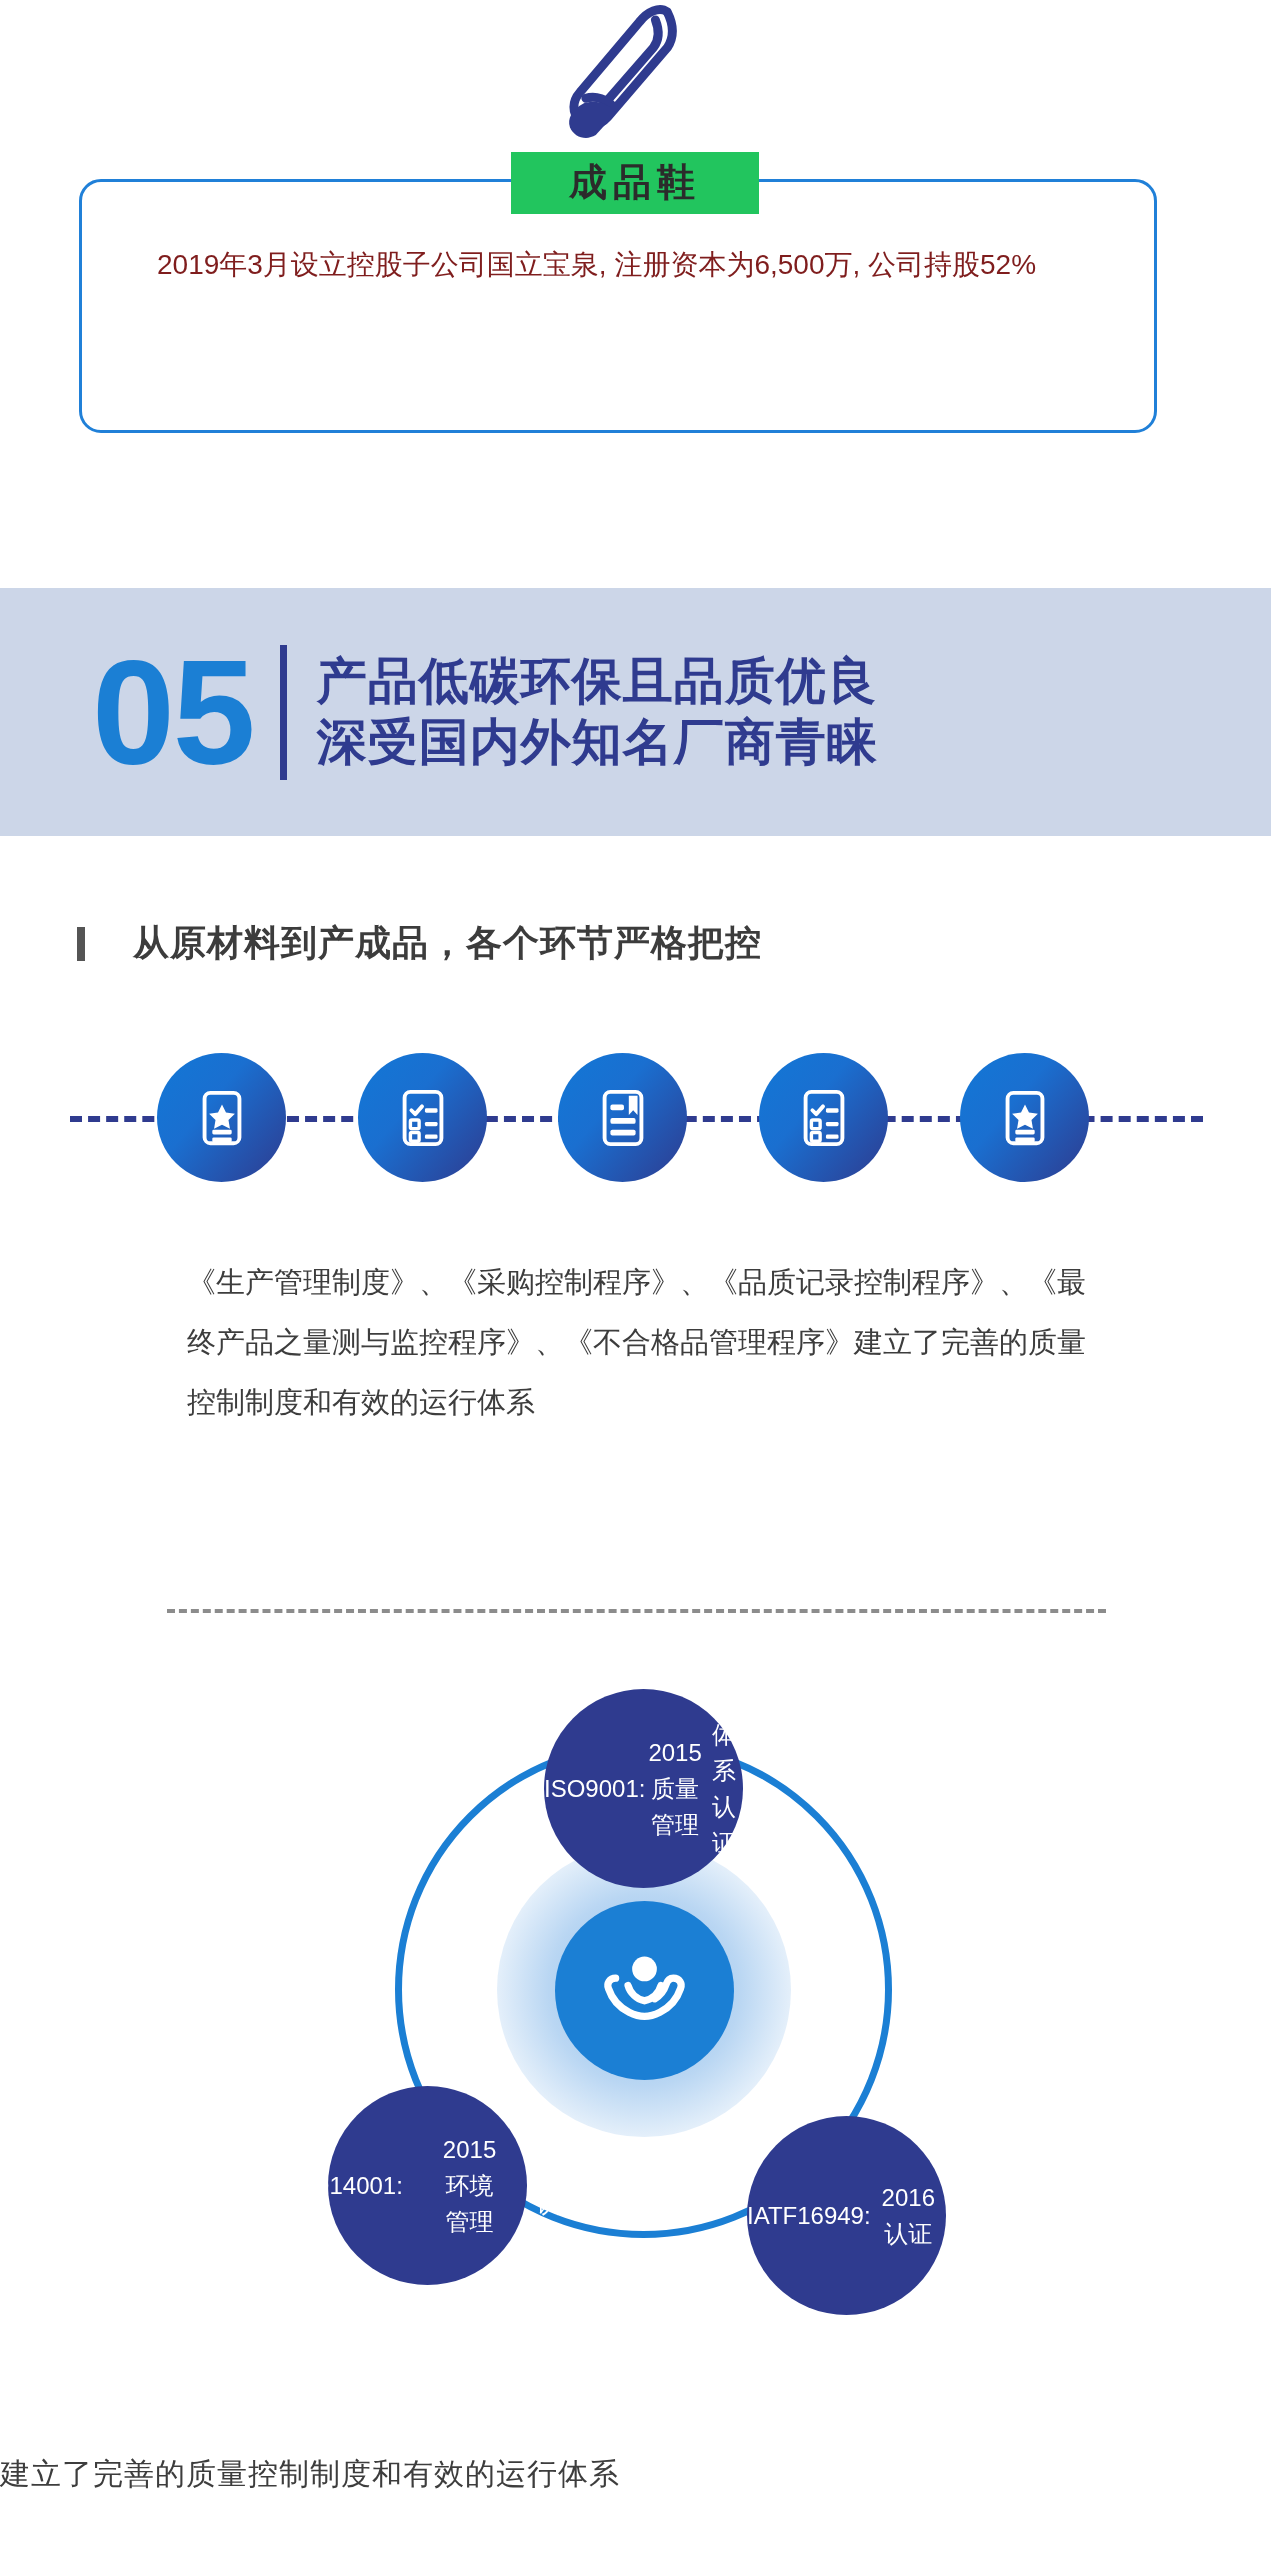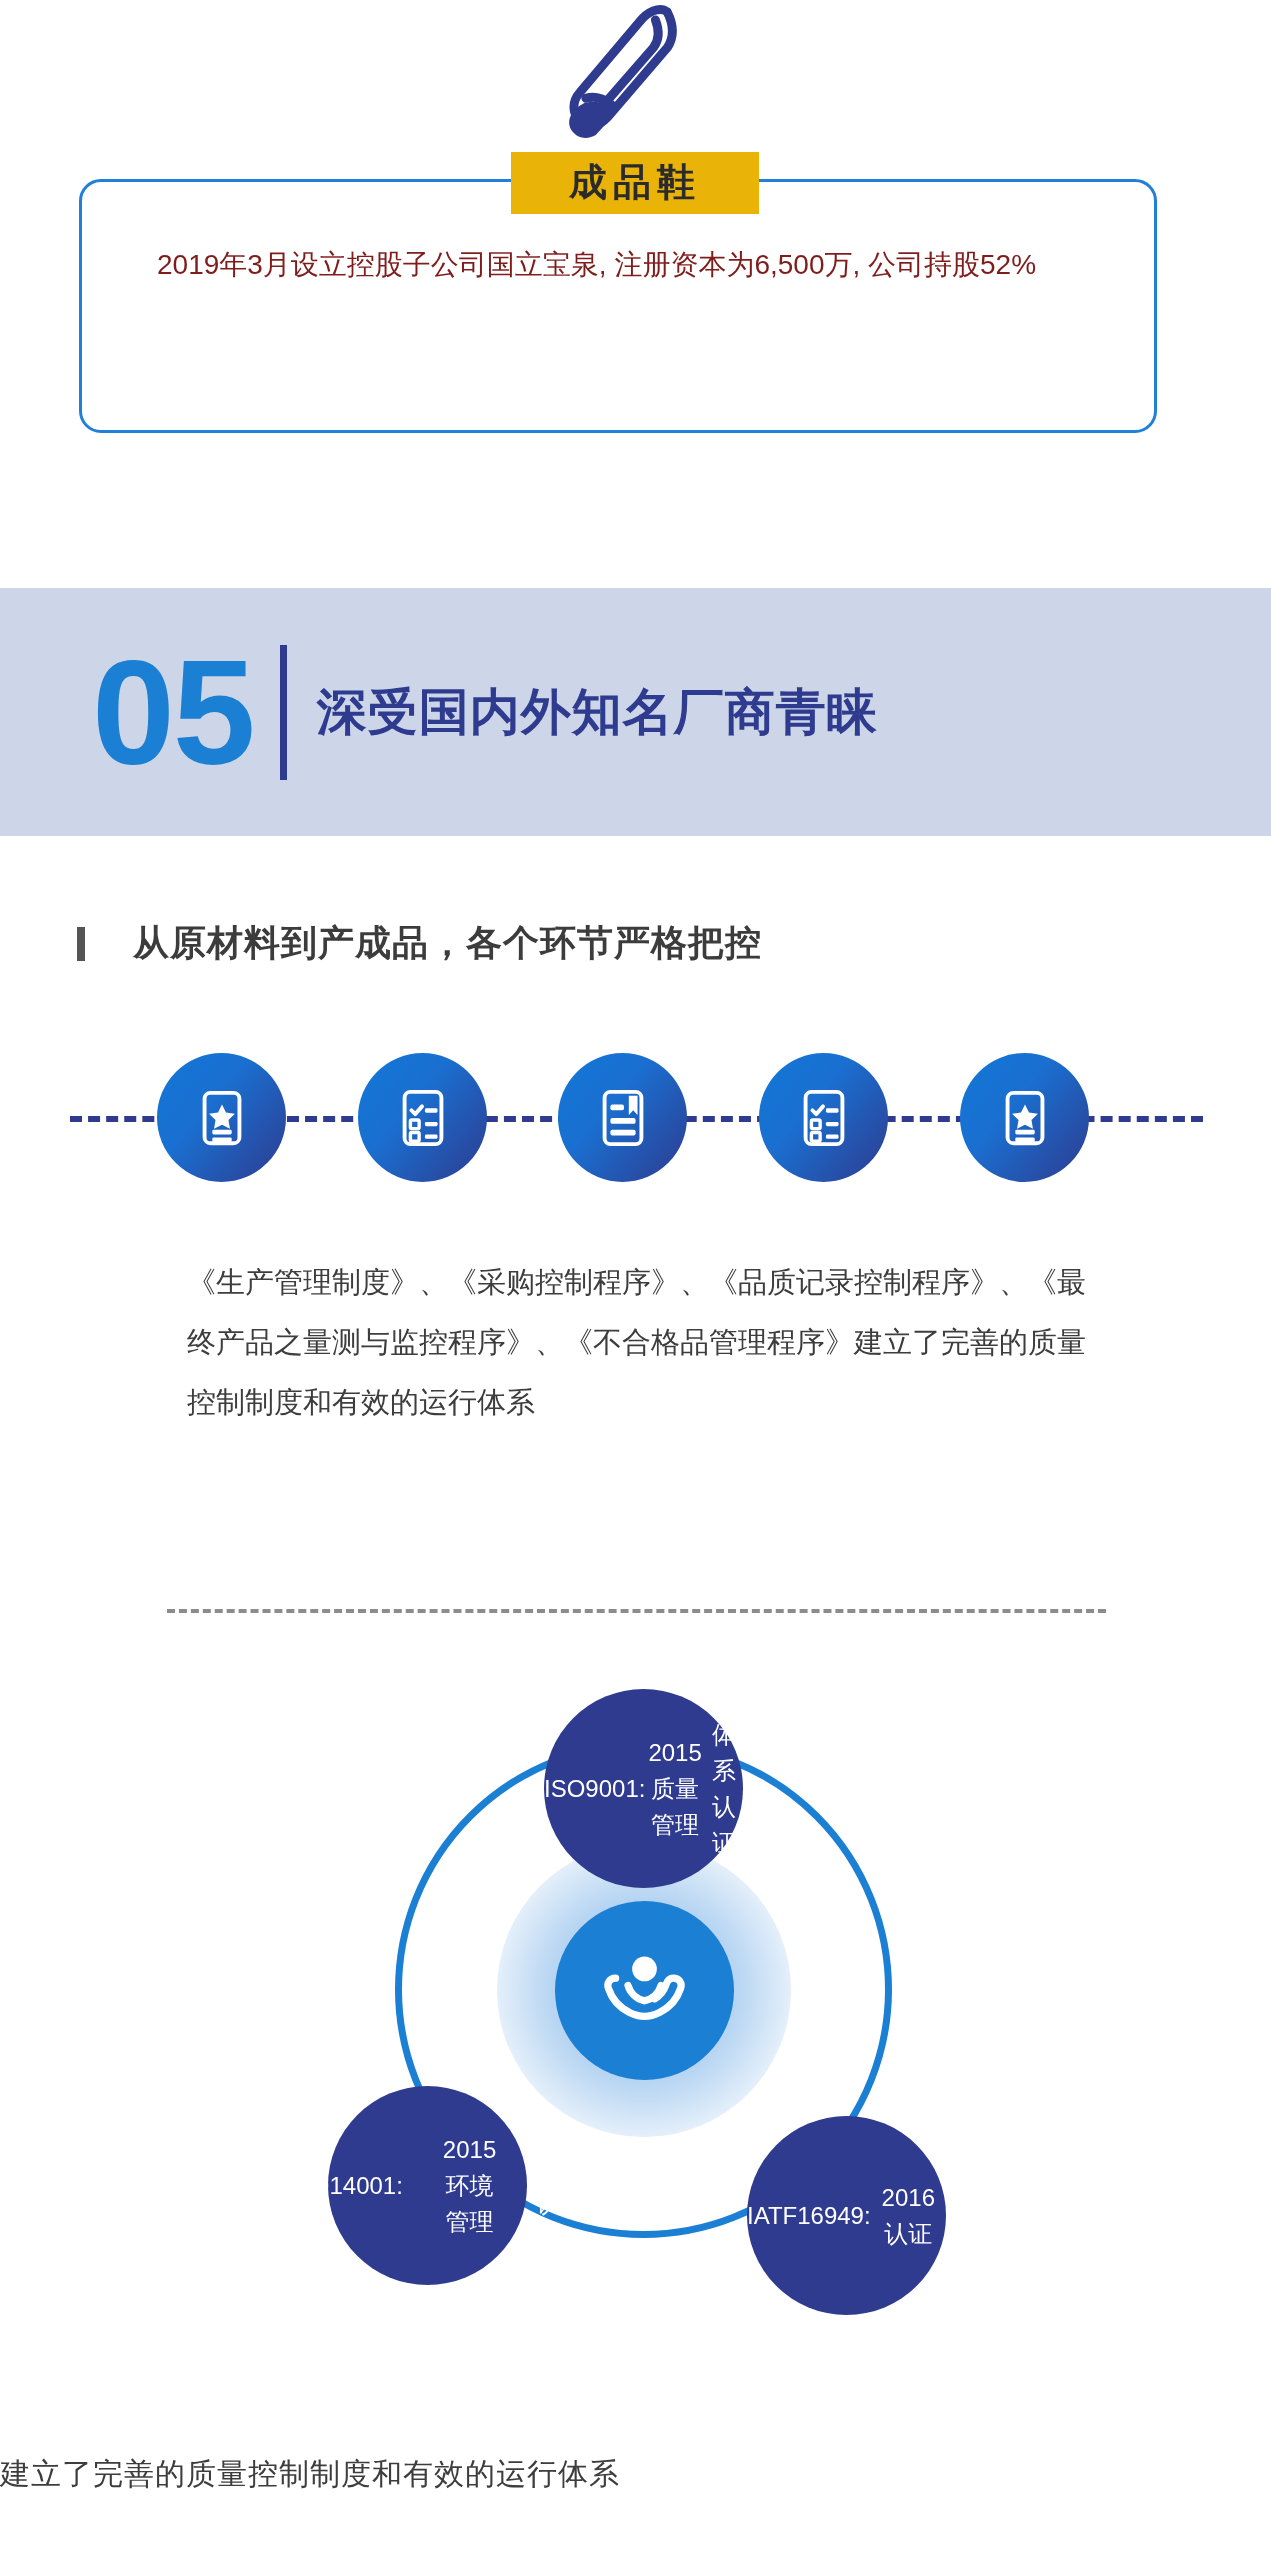--- a/index.html
+++ b/index.html
@@ -26,21 +26,21 @@
     position: absolute;
     left: 79px; top: 179px;
     width: 1078px; height: 254px;
     border: 3px solid #2080d8;
     border-radius: 22px;
   }
   #card-title-mask {
     position: absolute;
     left: 429px; top: -30px;
     width: 248px; height: 62px;
-    background: #eab308;
+    background: #22c55e;
     text-align: center;
   }
   #card-title {
     font-size: 38px;
     font-weight: bold;
     color: #2b2b2b;
     letter-spacing: 6px;
     line-height: 60px;
   }
   #card-body {
@@ -229,20 +229,21 @@
       <div id="card-title">成品鞋</div>
     </div>
     <div id="card-body">2019年3月设立控股子公司国立宝泉, 注册资本为6,500万, 公司持股52%</div>
   </div>
 </div>
 
 <div id="section-banner">
   <div id="banner-number">05</div>
   <div id="banner-divider"></div>
   <div id="banner-title">
+    <span class="banner-line">产品低碳环保且品质优良</span>
     <span class="banner-line">深受国内外知名厂商青睐</span>
   </div>
 </div>
 
 <div id="subhead">
   <div id="subhead-tick"></div>
   <div id="subhead-text">从原材料到产成品，各个环节严格把控</div>
 </div>
 
 <div id="icon-chain">

